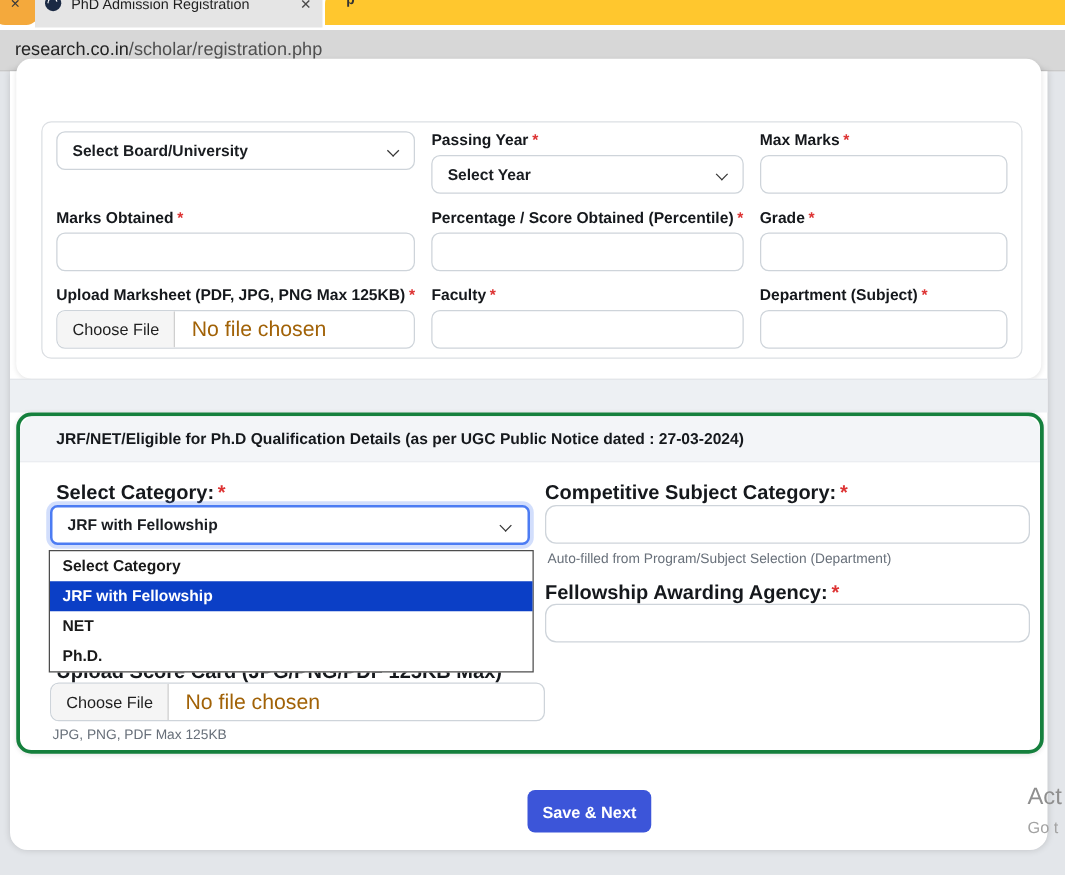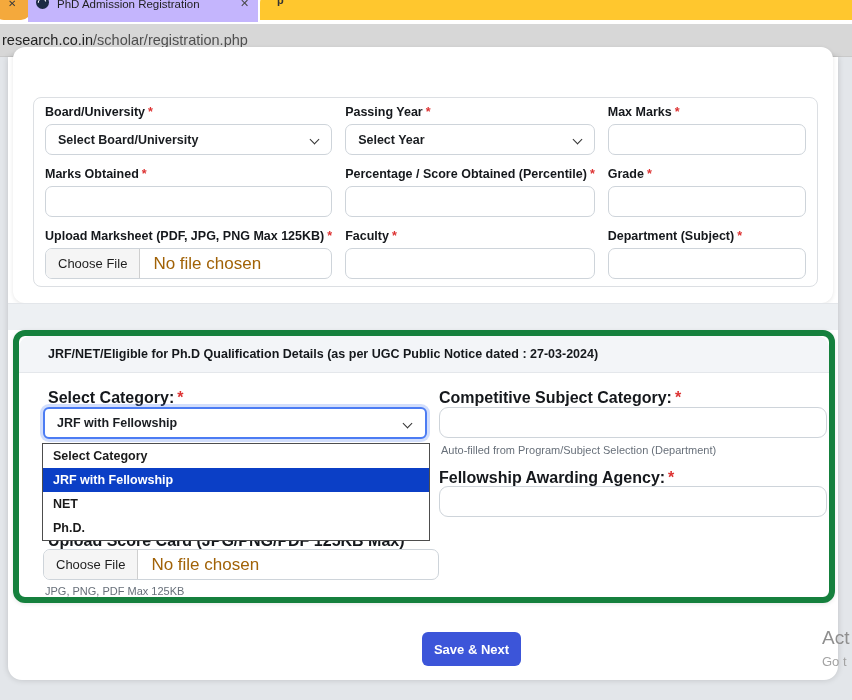--- a/index.html
+++ b/index.html
@@ -9,21 +9,21 @@
     position:relative; width:852px; height:700px; overflow:hidden;
     background:#e3e6ea; margin:0 auto;
   }
   
   .tabstrip { position:absolute; left:0; top:0; width:852px; height:24px; background:#ffffff; }
   .tab-fragment {
     position:absolute; left:-6px; top:-9px; width:37px; height:29px;
     background:#f4a93c; border-radius:10px;
   }
   .tab-fragment .x { position:absolute; left:14px; top:8px; font-size:10px; color:#3a3a3a; line-height:10px; }
-  .active-tab { position:absolute; left:28px; top:0; width:230px; height:22px; background:#c4b5fd; }
+  .active-tab { position:absolute; left:28px; top:0; width:230px; height:22px; background:#e5e5e5; }
   .favicon {
     position:absolute; left:8px; top:-4px; width:13px; height:13px;
     background:#1b2a44; border-radius:50%;
   }
   .favicon span {
     position:absolute; left:2px; top:2px; width:8px; height:8px; border-radius:50%;
     border:1.5px solid #fff; border-right-color:transparent; border-bottom-color:transparent;
     transform:rotate(35deg);
   }
   .tab-title { position:absolute; left:29px; top:-2px; font-size:11.5px; color:#1f1f1f; white-space:nowrap; }
@@ -31,21 +31,21 @@
   .yellow-tab {
     position:absolute; left:260px; top:-7px; width:600px; height:27px;
     background:#ffc72e; border-radius:10px 10px 0 0;
   }
   .yellow-tab .p { position:absolute; left:17px; top:1px; font-size:11px; font-weight:700; color:#333; }
   .urlbar {
     position:absolute; left:0; top:24px; width:852px; height:33px;
     background:#d7d7d7; border-bottom:1px solid #c9c9c9;
     font-size:14.5px; line-height:32px; white-space:nowrap;
   }
-  .urlbar .domain { color:#232323; margin-left:2px; }
+  .urlbar .domain { color:#232323; margin-left:12px; }
   .urlbar .path { color:#4f4f4f; }
   
   .page {
     position:absolute; left:8px; top:57px; width:830px; height:623px;
     background:#ffffff; border-radius:0 0 14px 14px;
     box-shadow:0 0 6px rgba(0,0,0,.16);
   }
   .card1 {
     position:absolute; left:5px; top:-10px; width:820px; height:256px;
     background:#fff; border-radius:12px; box-shadow:0 1px 4px rgba(0,0,0,.10);
@@ -70,21 +70,21 @@
   }
   .ctl.file { display:flex; align-items:stretch; overflow:hidden; }
   .file-btn {
     display:flex; align-items:center; padding:0 12px; background:#f5f5f5;
     border-right:1px solid #cfcfcf; font-size:13px; color:#1f1f1f; white-space:nowrap;
   }
   .file-status { display:flex; align-items:center; padding:0 13px; font-size:17px; color:#a16207; white-space:nowrap; }
   .gap { position:absolute; left:0; top:246px; width:830px; height:27px; background:#edf0f3; border-top:1px solid #e3e6ea; }
   .card2 {
     position:absolute; left:5px; top:273px; width:822px; height:273px;
-    background:#fff; border:6px solid #15803d; border-radius:12px;
+    background:#fff; border:3px solid #15803d; border-radius:12px;
     box-shadow:0 1px 4px rgba(0,0,0,.10);
   }
   .card2-header {
     height:37px; background:#f3f5f8; border-bottom:1px solid #e4e7eb;
     border-radius:12px 12px 0 0; display:flex; align-items:center; padding-left:29px;
     font-size:12.5px; font-weight:700; color:#15181c;
   }
   .flabel { position:absolute; font-size:16px; font-weight:700; color:#15181c; white-space:nowrap; }
   .helper { position:absolute; font-size:11px; color:#68707a; white-space:nowrap; }
   .select-focus {
@@ -141,21 +141,20 @@
   <div class="urlbar">
     <span class="domain">research.co.in</span><span class="path">/scholar/registration.php</span>
   </div>
 
   <div class="page">
 
     <div class="card1">
       <div class="fieldset">
 
         <div class="cell">
-          <div class="lbl-row"><span>Board/University</span><span class="req">*</span></div>
           <div class="ctl select">
             <span>Select Board/University</span>
             <span class="chev"></span>
           </div>
         </div>
 
         <div class="cell">
           <div class="lbl-row"><span>Passing Year</span><span class="req">*</span></div>
           <div class="ctl select">
             <span>Select Year</span>

